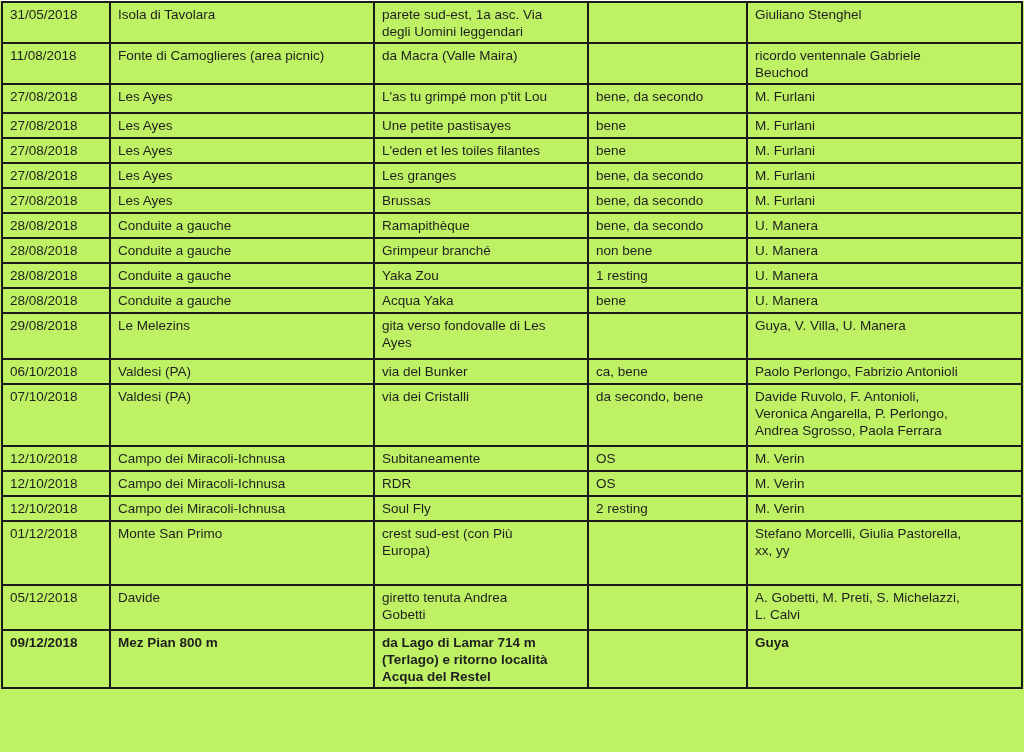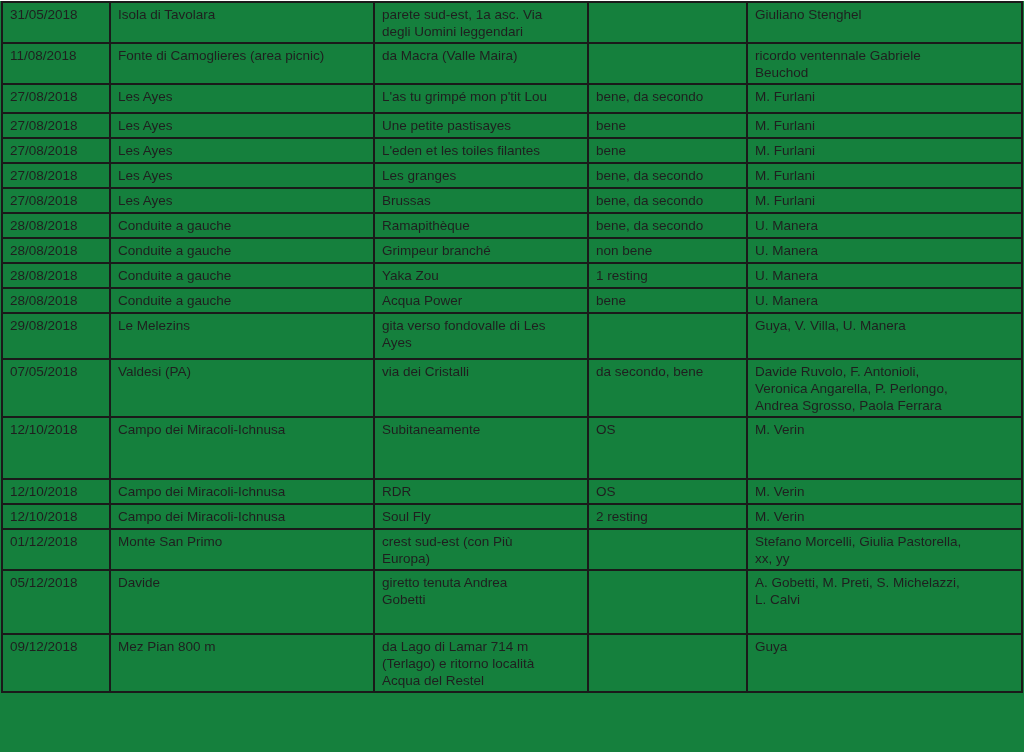--- a/index.html
+++ b/index.html
@@ -6,21 +6,21 @@
     margin: 0;
     padding: 0;
     background: #ffffff;
     width: 1024px;
     height: 752px;
     overflow: hidden;
   }
   .page {
     width: 1024px;
     height: 752px;
-    background: #15803d;
+    background: #bef264;
     font-family: "Liberation Sans", sans-serif;
   }
   table.log {
     border-collapse: collapse;
     table-layout: fixed;
     width: 1020px;
     margin: 1px 0 0 1px;
     border: 2px solid #1a1a1a;
   }
   table.log td {
@@ -133,34 +133,41 @@
         <tr>
           <td>28/08/2018</td>
           <td>Conduite a gauche</td>
           <td>Yaka Zou</td>
           <td>1 resting</td>
           <td>U. Manera</td>
         </tr>
         <tr>
           <td>28/08/2018</td>
           <td>Conduite a gauche</td>
-          <td>Acqua Power</td>
+          <td>Acqua Yaka</td>
           <td>bene</td>
           <td>U. Manera</td>
         </tr>
         <tr>
           <td>29/08/2018</td>
           <td>Le Melezins</td>
           <td>gita verso fondovalle di Les
 Ayes</td>
           <td></td>
           <td>Guya, V. Villa, U. Manera</td>
         </tr>
         <tr>
-          <td>07/05/2018</td>
+          <td>06/10/2018</td>
+          <td>Valdesi (PA)</td>
+          <td>via del Bunker</td>
+          <td>ca, bene</td>
+          <td>Paolo Perlongo, Fabrizio Antonioli</td>
+        </tr>
+        <tr>
+          <td>07/10/2018</td>
           <td>Valdesi (PA)</td>
           <td>via dei Cristalli</td>
           <td>da secondo, bene</td>
           <td>Davide Ruvolo, F. Antonioli,
 Veronica Angarella, P. Perlongo,
 Andrea Sgrosso, Paola Ferrara</td>
         </tr>
         <tr>
           <td>12/10/2018</td>
           <td>Campo dei Miracoli-Ichnusa</td>

